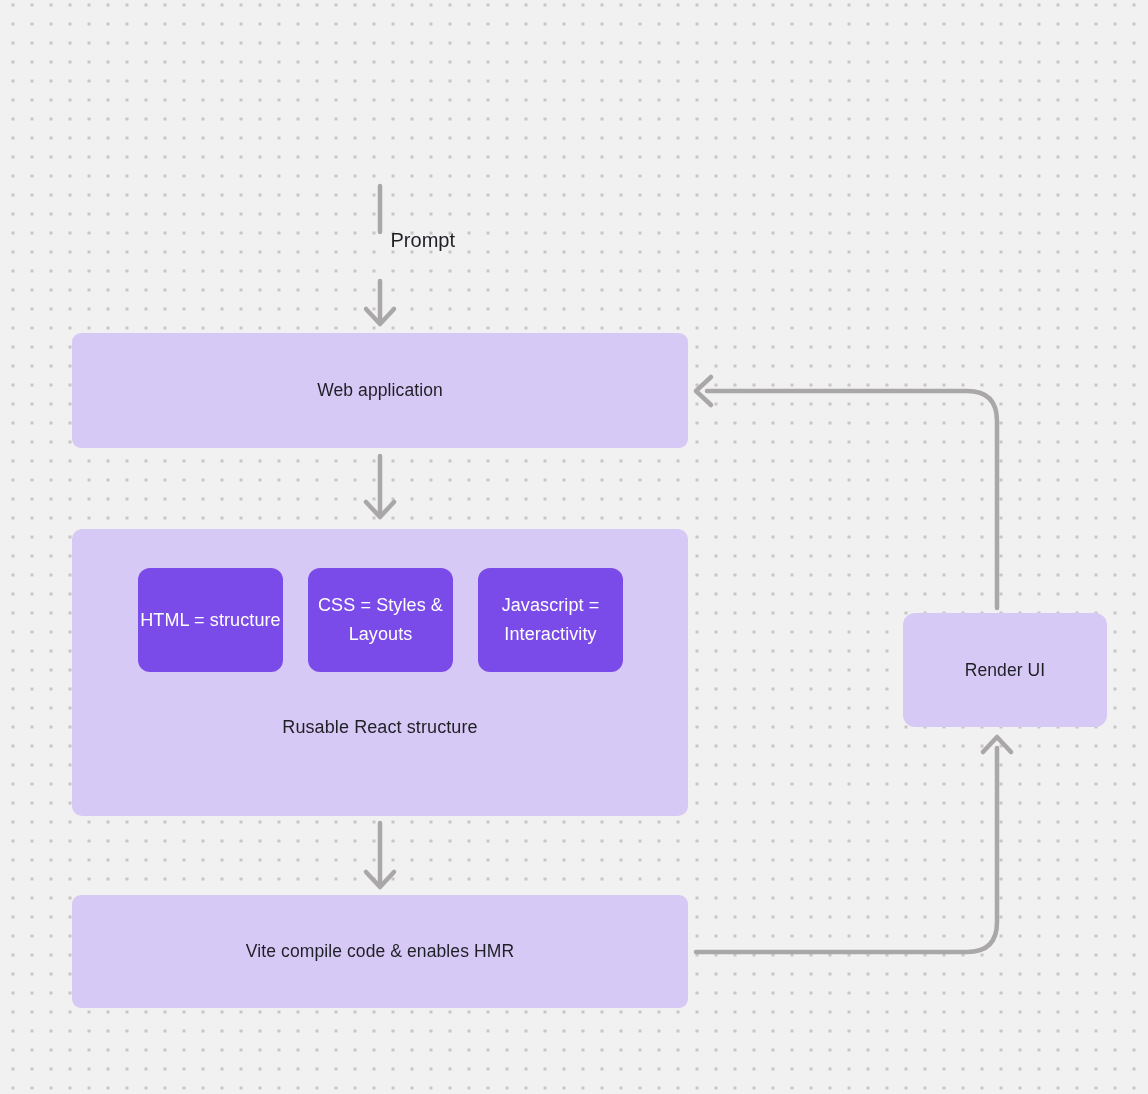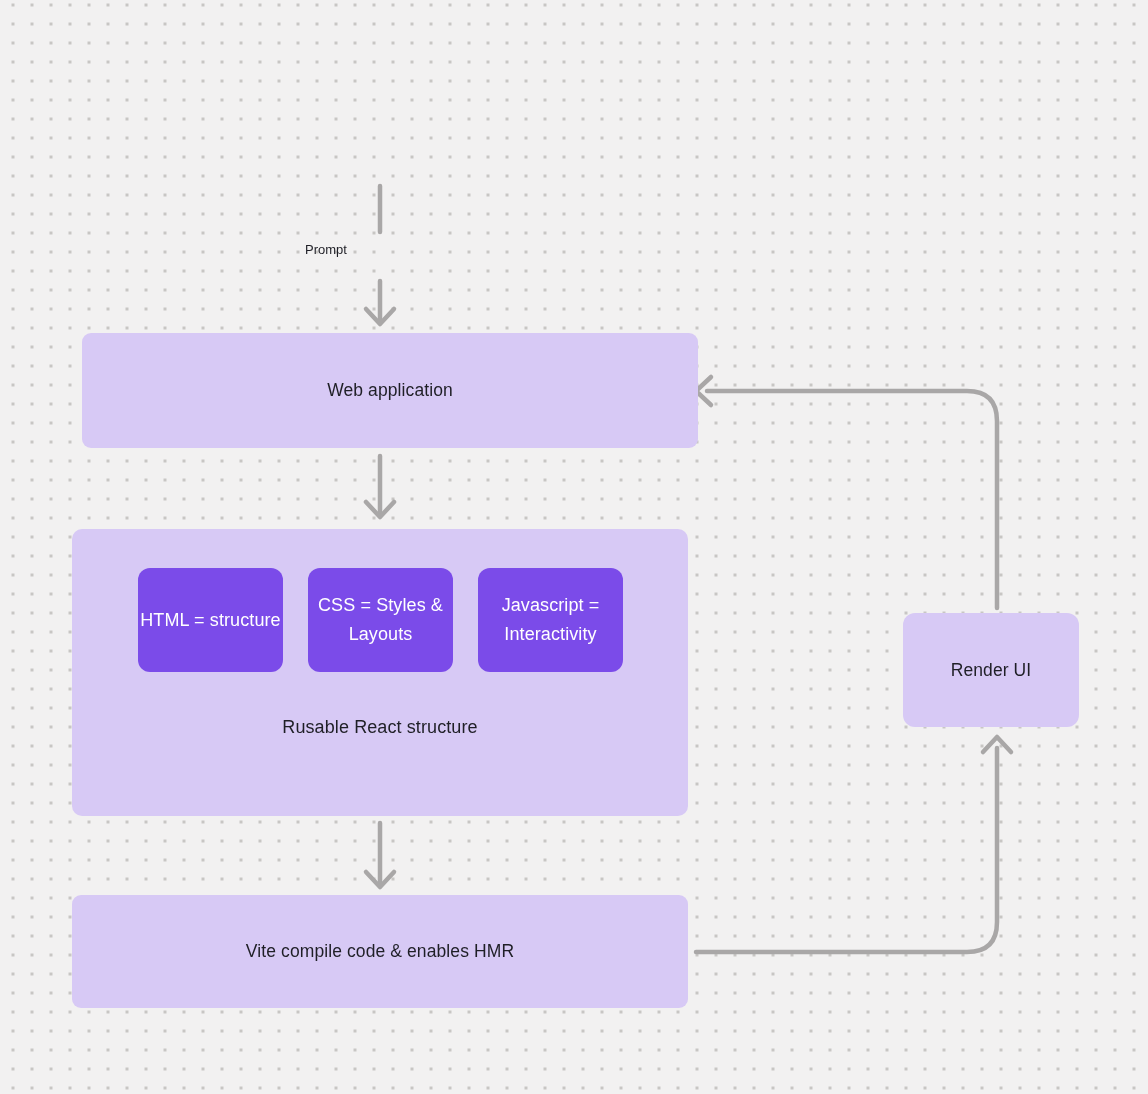--- a/index.html
+++ b/index.html
@@ -23,24 +23,24 @@
     border-radius: 9px;
     display: flex;
     align-items: center;
     justify-content: center;
     color: #1F1F26;
     font-size: 17.5px;
     font-weight: 500;
     letter-spacing: 0.1px;
   }
   .node-user   { left: 72px;  top: 64px;  width: 616px; height: 114px; }
-  .node-web    { left: 72px;  top: 333px; width: 616px; height: 115px; margin-left: 10px; }
+  .node-web    { left: 72px;  top: 333px; width: 616px; height: 115px; }
   .node-group  { left: 72px;  top: 529px; width: 616px; height: 287px; border-radius: 10px; }
   .node-vite   { left: 72px;  top: 895px; width: 616px; height: 113px; }
-  .node-render { left: 903px; top: 613px; width: 176px; height: 114px; border-radius: 12px; }
+  .node-render { left: 903px; top: 613px; width: 204px; height: 114px; border-radius: 12px; }
   .subnode {
     position: absolute;
     top: 39px;
     width: 145px;
     height: 104px;
     background: #7B4BE9;
     border-radius: 12px;
     display: flex;
     align-items: center;
     justify-content: center;
@@ -61,25 +61,25 @@
     right: 0;
     top: 188px;
     text-align: center;
     color: #1F1F26;
     font-size: 18px;
     font-weight: 500;
   }
   .connector-label {
     position: absolute;
     left: 305px;
-    top: 242px;
+    top: 229px;
     width: 150px;
-    text-align: left;
+    text-align: right;
     color: #1F1F26;
-    font-size: 13px;
+    font-size: 20px;
     font-weight: 400;
   }
   #connector-layer {
     position: absolute;
     left: 0;
     top: 0;
     width: 1148px;
     height: 1094px;
     pointer-events: none;
   }

